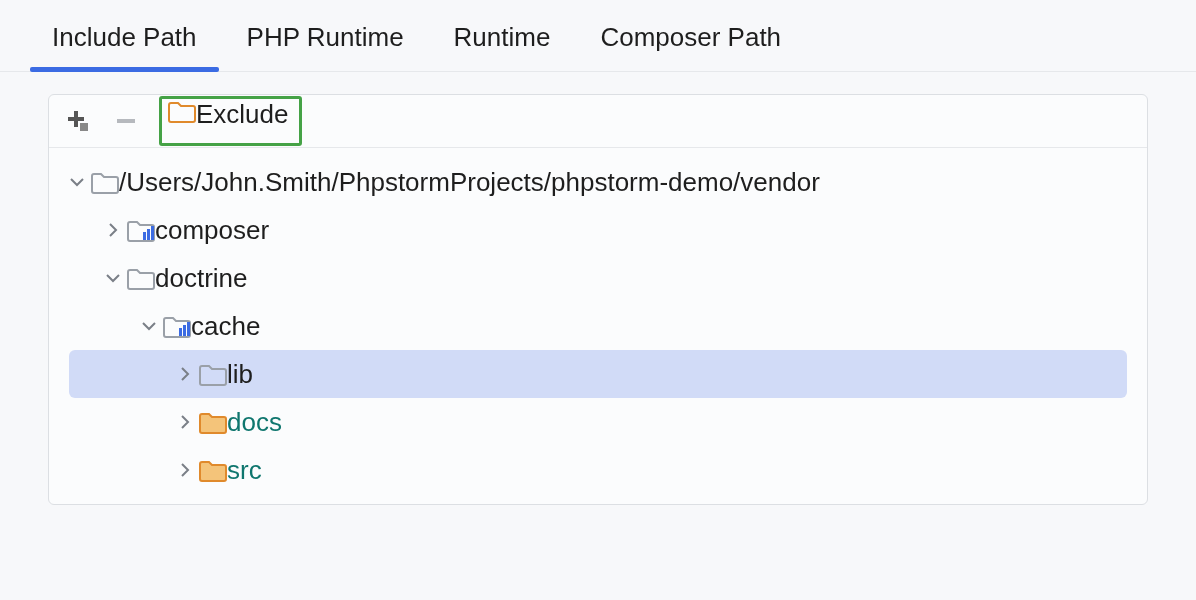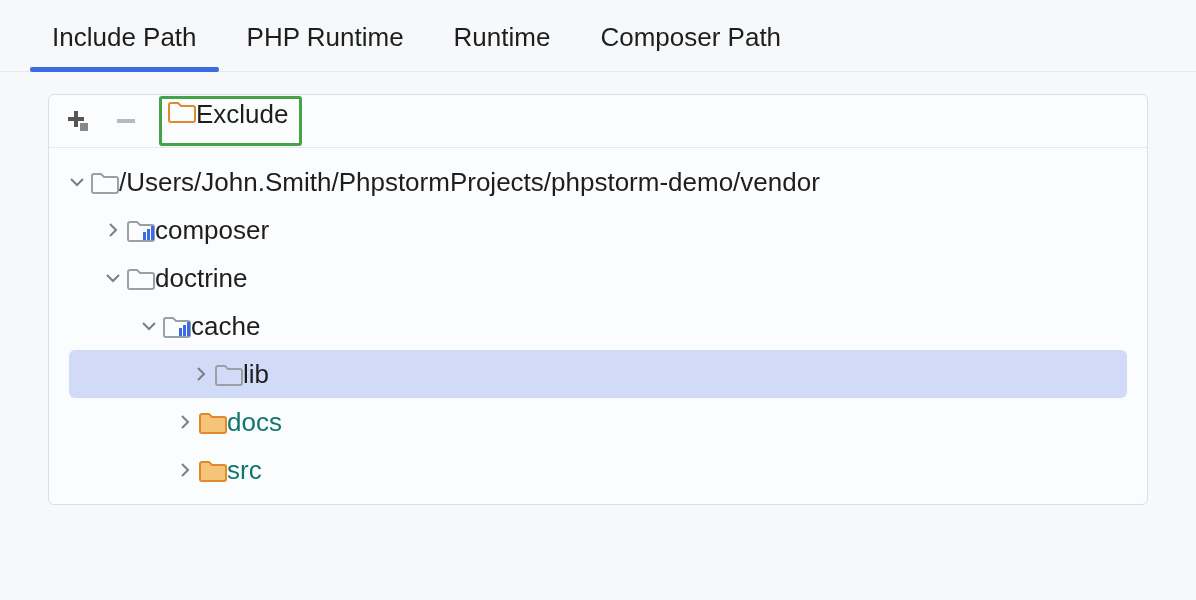--- a/index.html
+++ b/index.html
@@ -80,21 +80,21 @@
   .row {
     display: flex;
     align-items: center;
     height: 48px;
     padding-left: 14px;
   }
   .row.selected {
     background: #d1dbf7;
     border-radius: 6px;
     margin: 0 20px 0 20px;
-    padding-left: 16px;
+    padding-left: 0;
   }
   .row.selected .indent {
     margin-left: -6px; 
   }
   .indent {
     display: inline-block;
   }
   .arrow {
     width: 28px;
     display: flex;

